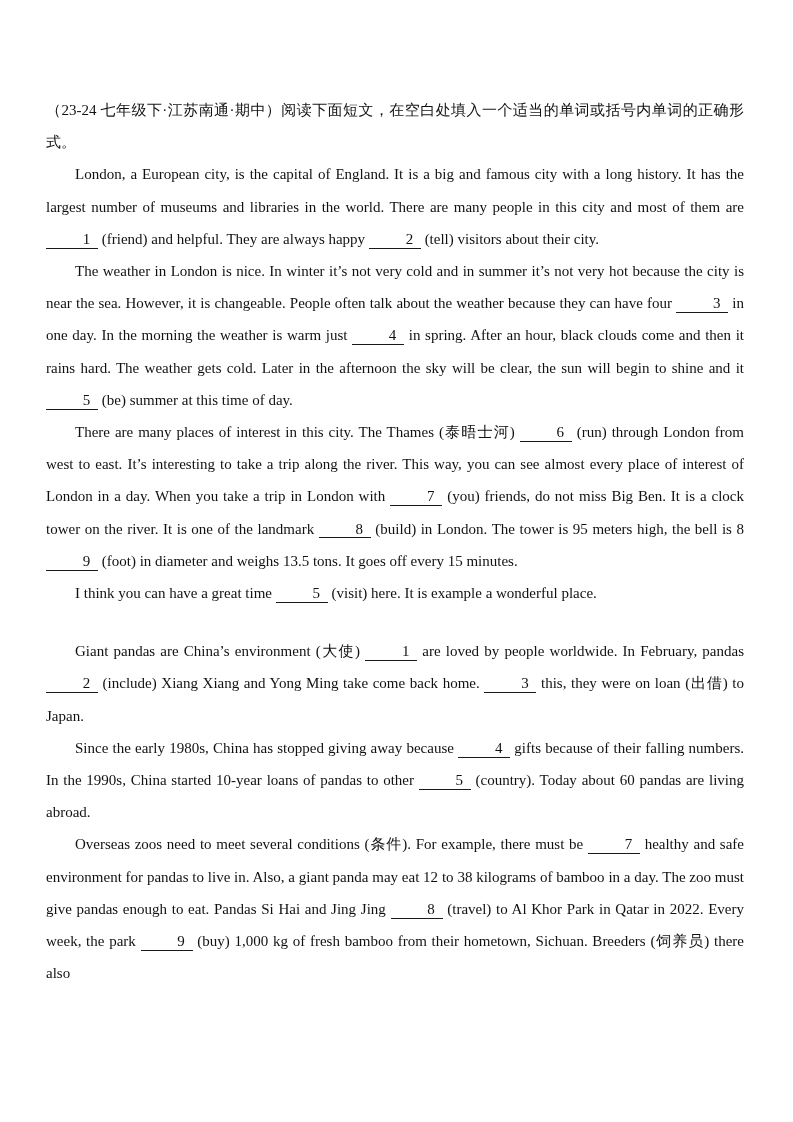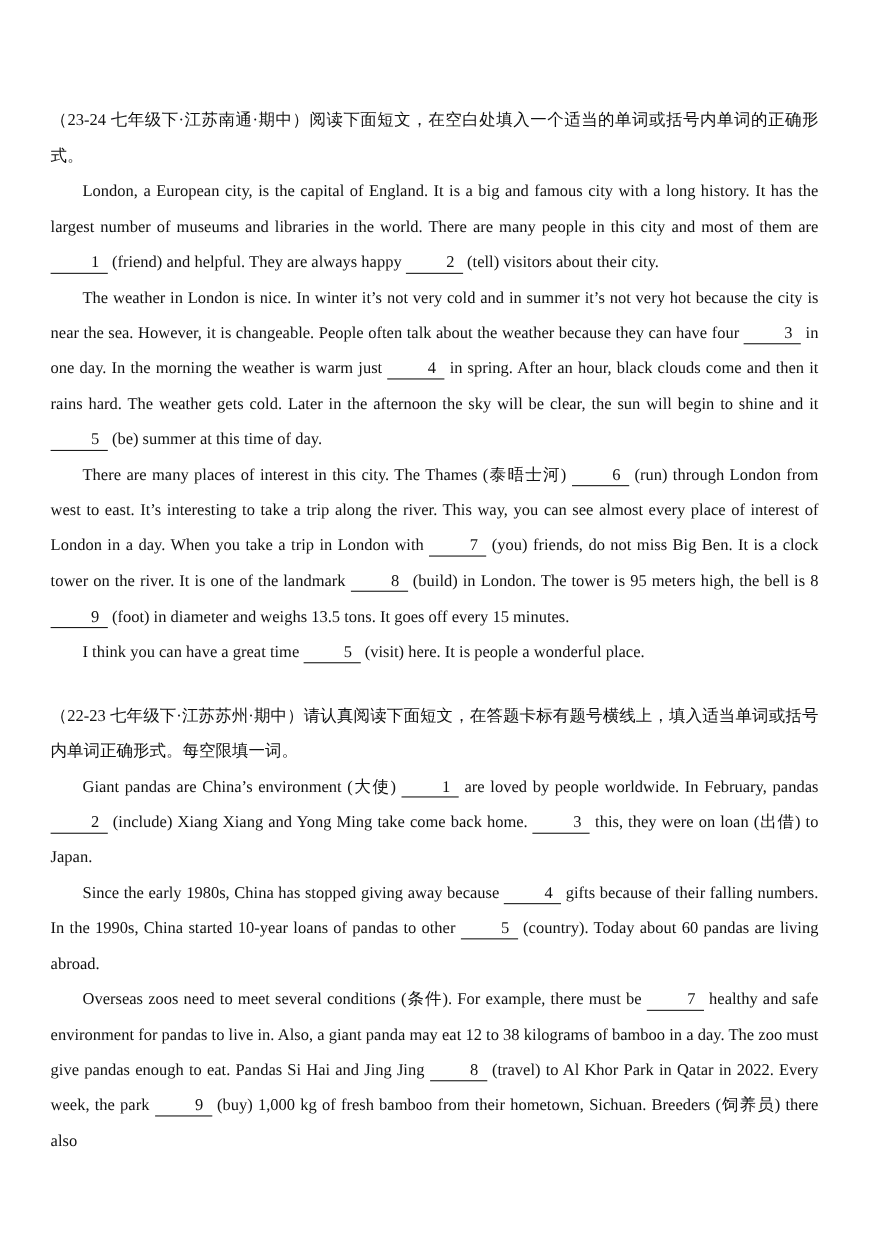--- a/index.html
+++ b/index.html
@@ -48,22 +48,21 @@
 </style>
 </head>
 <body>
 
 <main class="page" id="page-root">
     <section>
       <p class="section-header">（23-24 七年级下·江苏南通·期中）阅读下面短文，在空白处填入一个适当的单词或括号内单词的正确形式。</p>
       <p class="para"><span>London, a European city, is the capital of England. It is a big and famous city with a long history. It has the largest number of museums and libraries in the world. There are many people in this city and most of them are </span><span class="blank">1</span><span> (friend) and helpful. They are always happy </span><span class="blank">2</span><span> (tell) visitors about their city.</span></p>
       <p class="para"><span>The weather in London is nice. In winter it’s not very cold and in summer it’s not very hot because the city is near the sea. However, it is changeable. People often talk about the weather because they can have four </span><span class="blank">3</span><span> in one day. In the morning the weather is warm just </span><span class="blank">4</span><span> in spring. After an hour, black clouds come and then it rains hard. The weather gets cold. Later in the afternoon the sky will be clear, the sun will begin to shine and it </span><span class="blank">5</span><span> (be) summer at this time of day.</span></p>
       <p class="para"><span>There are many places of interest in this city. The Thames (泰晤士河) </span><span class="blank">6</span><span> (run) through London from west to east. It’s interesting to take a trip along the river. This way, you can see almost every place of interest of London in a day. When you take a trip in London with </span><span class="blank">7</span><span> (you) friends, do not miss Big Ben. It is a clock tower on the river. It is one of the landmark </span><span class="blank">8</span><span> (build) in London. The tower is 95 meters high, the bell is 8 </span><span class="blank">9</span><span> (foot) in diameter and weighs 13.5 tons. It goes off every 15 minutes.</span></p>
-      <p class="para"><span>I think you can have a great time </span><span class="blank">5</span><span> (visit) here. It is people a wonderful place.</span></p>
+      <p class="para"><span>I think you can have a great time </span><span class="blank">5</span><span> (visit) here. It is example a wonderful place.</span></p>
     </section>
     <div class="section-spacer"></div>
     <section>
-      <p class="section-header">（22-23 七年级下·江苏苏州·期中）请认真阅读下面短文，在答题卡标有题号横线上，填入适当单词或括号内单词正确形式。每空限填一词。</p>
       <p class="para"><span>Giant pandas are China’s environment (大使) </span><span class="blank">1</span><span> are loved by people worldwide. In February, pandas </span><span class="blank">2</span><span> (include) Xiang Xiang and Yong Ming take come back home. </span><span class="blank">3</span><span> this, they were on loan (出借) to Japan.</span></p>
       <p class="para"><span>Since the early 1980s, China has stopped giving away because </span><span class="blank">4</span><span> gifts because of their falling numbers. In the 1990s, China started 10-year loans of pandas to other </span><span class="blank">5</span><span> (country). Today about 60 pandas are living abroad.</span></p>
       <p class="para"><span>Overseas zoos need to meet several conditions (条件). For example, there must be </span><span class="blank">7</span><span> healthy and safe environment for pandas to live in. Also, a giant panda may eat 12 to 38 kilograms of bamboo in a day. The zoo must give pandas enough to eat. Pandas Si Hai and Jing Jing </span><span class="blank">8</span><span> (travel) to Al Khor Park in Qatar in 2022. Every week, the park </span><span class="blank">9</span><span> (buy) 1,000 kg of fresh bamboo from their hometown, Sichuan. Breeders (饲养员) there also</span></p>
     </section>
   </main>
 
 </body></html>

